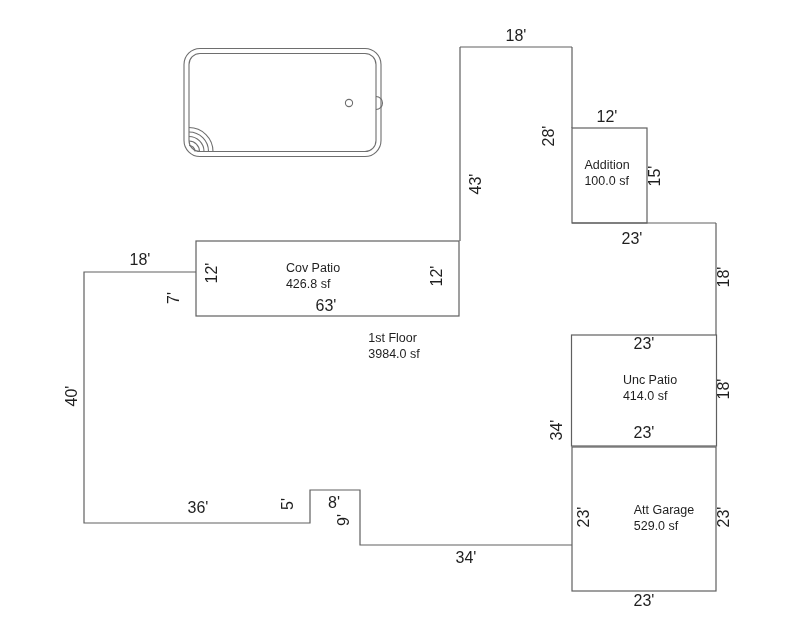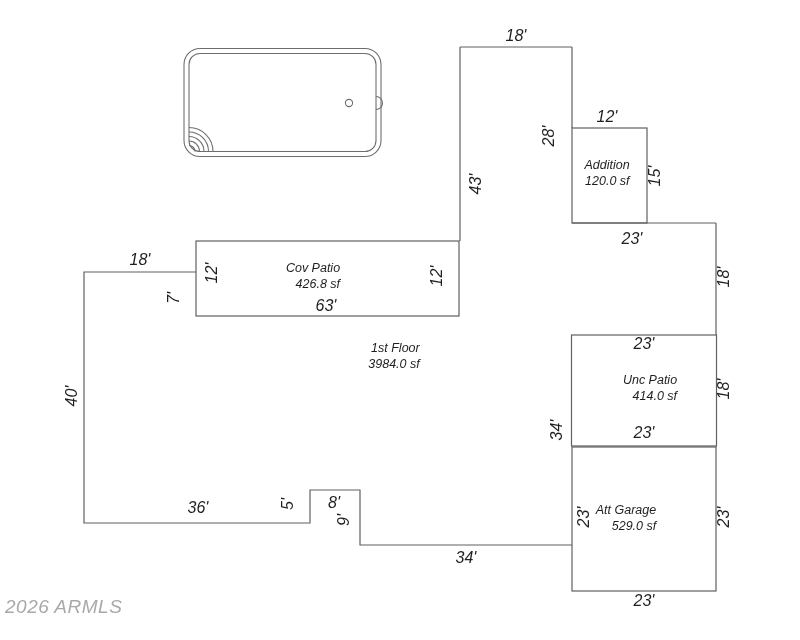--- a/index.html
+++ b/index.html
@@ -1,28 +1,28 @@
 <!DOCTYPE html>
 <html><head>
 <meta charset="utf-8">
 <style>
   html,body { margin:0; padding:0; background:#ffffff; }
   #canvas {
     position:relative; width:800px; height:638px; background:#ffffff;
-    font-family:"Liberation Sans", sans-serif; overflow:hidden;font-style:italic;
+    font-family:"Liberation Sans", sans-serif; overflow:hidden;
   }
   svg { position:absolute; left:0; top:0; }
   .dim {
     position:absolute; transform:translate(-50%,-50%);
     font-size:16px; color:#1f1f1f; white-space:nowrap; line-height:1;
   }
   .dim.v { transform:translate(-50%,-50%) rotate(-90deg); }
   .room {
     position:absolute; transform:translate(-50%,-50%);
-    text-align:right; font-size:12.5px; line-height:1.27;
+    text-align:left; font-size:12.5px; line-height:1.27;
     color:#1f1f1f; white-space:nowrap;
   }
   .watermark {
     position:absolute; left:5px; top:597px;
     font-size:19px; line-height:1.1; color:#a9a9a9; letter-spacing:0.5px;
   }
 </style>
 </head>
 <body>
 
@@ -77,32 +77,31 @@
   <div class="dim v" style="left:288px;top:504px">5'</div>
   <div class="dim v" style="left:344px;top:520px">9'</div>
   <div class="dim v" style="left:212px;top:273px">12'</div>
   <div class="dim v" style="left:437px;top:276px">12'</div>
   <div class="dim v" style="left:174px;top:298px">7'</div>
 
   <div class="room" style="left:313px;top:277px">
     <div>Cov Patio</div>
     <div>426.8 sf</div>
   </div>
-  <div class="room" style="left:394px;top:357px">
+  <div class="room" style="left:394px;top:347px">
     <div>1st Floor</div>
     <div>3984.0 sf</div>
   </div>
   <div class="room" style="left:607px;top:174px">
     <div>Addition</div>
-    <div>120.0 sf</div>
+    <div>100.0 sf</div>
   </div>
   <div class="room" style="left:650px;top:389px">
     <div>Unc Patio</div>
     <div>414.0 sf</div>
   </div>
-  <div class="room" style="left:626px;top:519px">
+  <div class="room" style="left:664px;top:519px">
     <div>Att Garage</div>
     <div>529.0 sf</div>
   </div>
 
-  <div class="watermark">2026 ARMLS</div>
 
 </div>
 
 </body></html>

